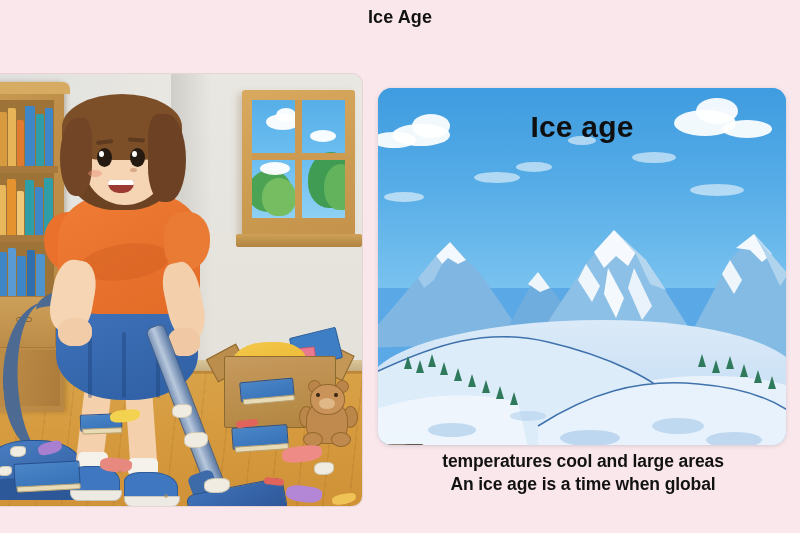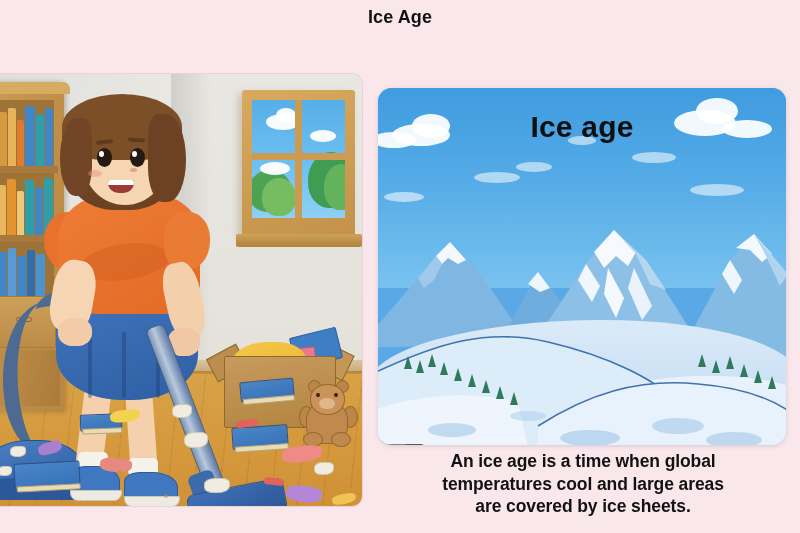--- a/index.html
+++ b/index.html
@@ -428,18 +428,17 @@
     <div class="rp tree" style="left:362px;top:276px;"></div>
     <div class="rp tree" style="left:376px;top:282px;"></div>
     <div class="rp tree" style="left:390px;top:288px;"></div>
 
     <div class="rp rock" style="left:2px;top:352px;width:26px;height:22px;"></div>
     <div class="rp rock" style="left:26px;top:356px;width:22px;height:18px;"></div>
     <div class="rp" style="left:0;top:344px;width:52px;height:12px;background:#eef6fd;border-radius:50% 50% 0 0;"></div>
   </div>
 
   <div id="caption">
+    <div>temperatures cool and large areas</div>
     <div>An ice age is a time when global</div>
-    <div>temperatures cool and large areas</div>
-    <div>are covered by ice sheets.</div>
   </div>
 
 </div>
 
 </body></html>

